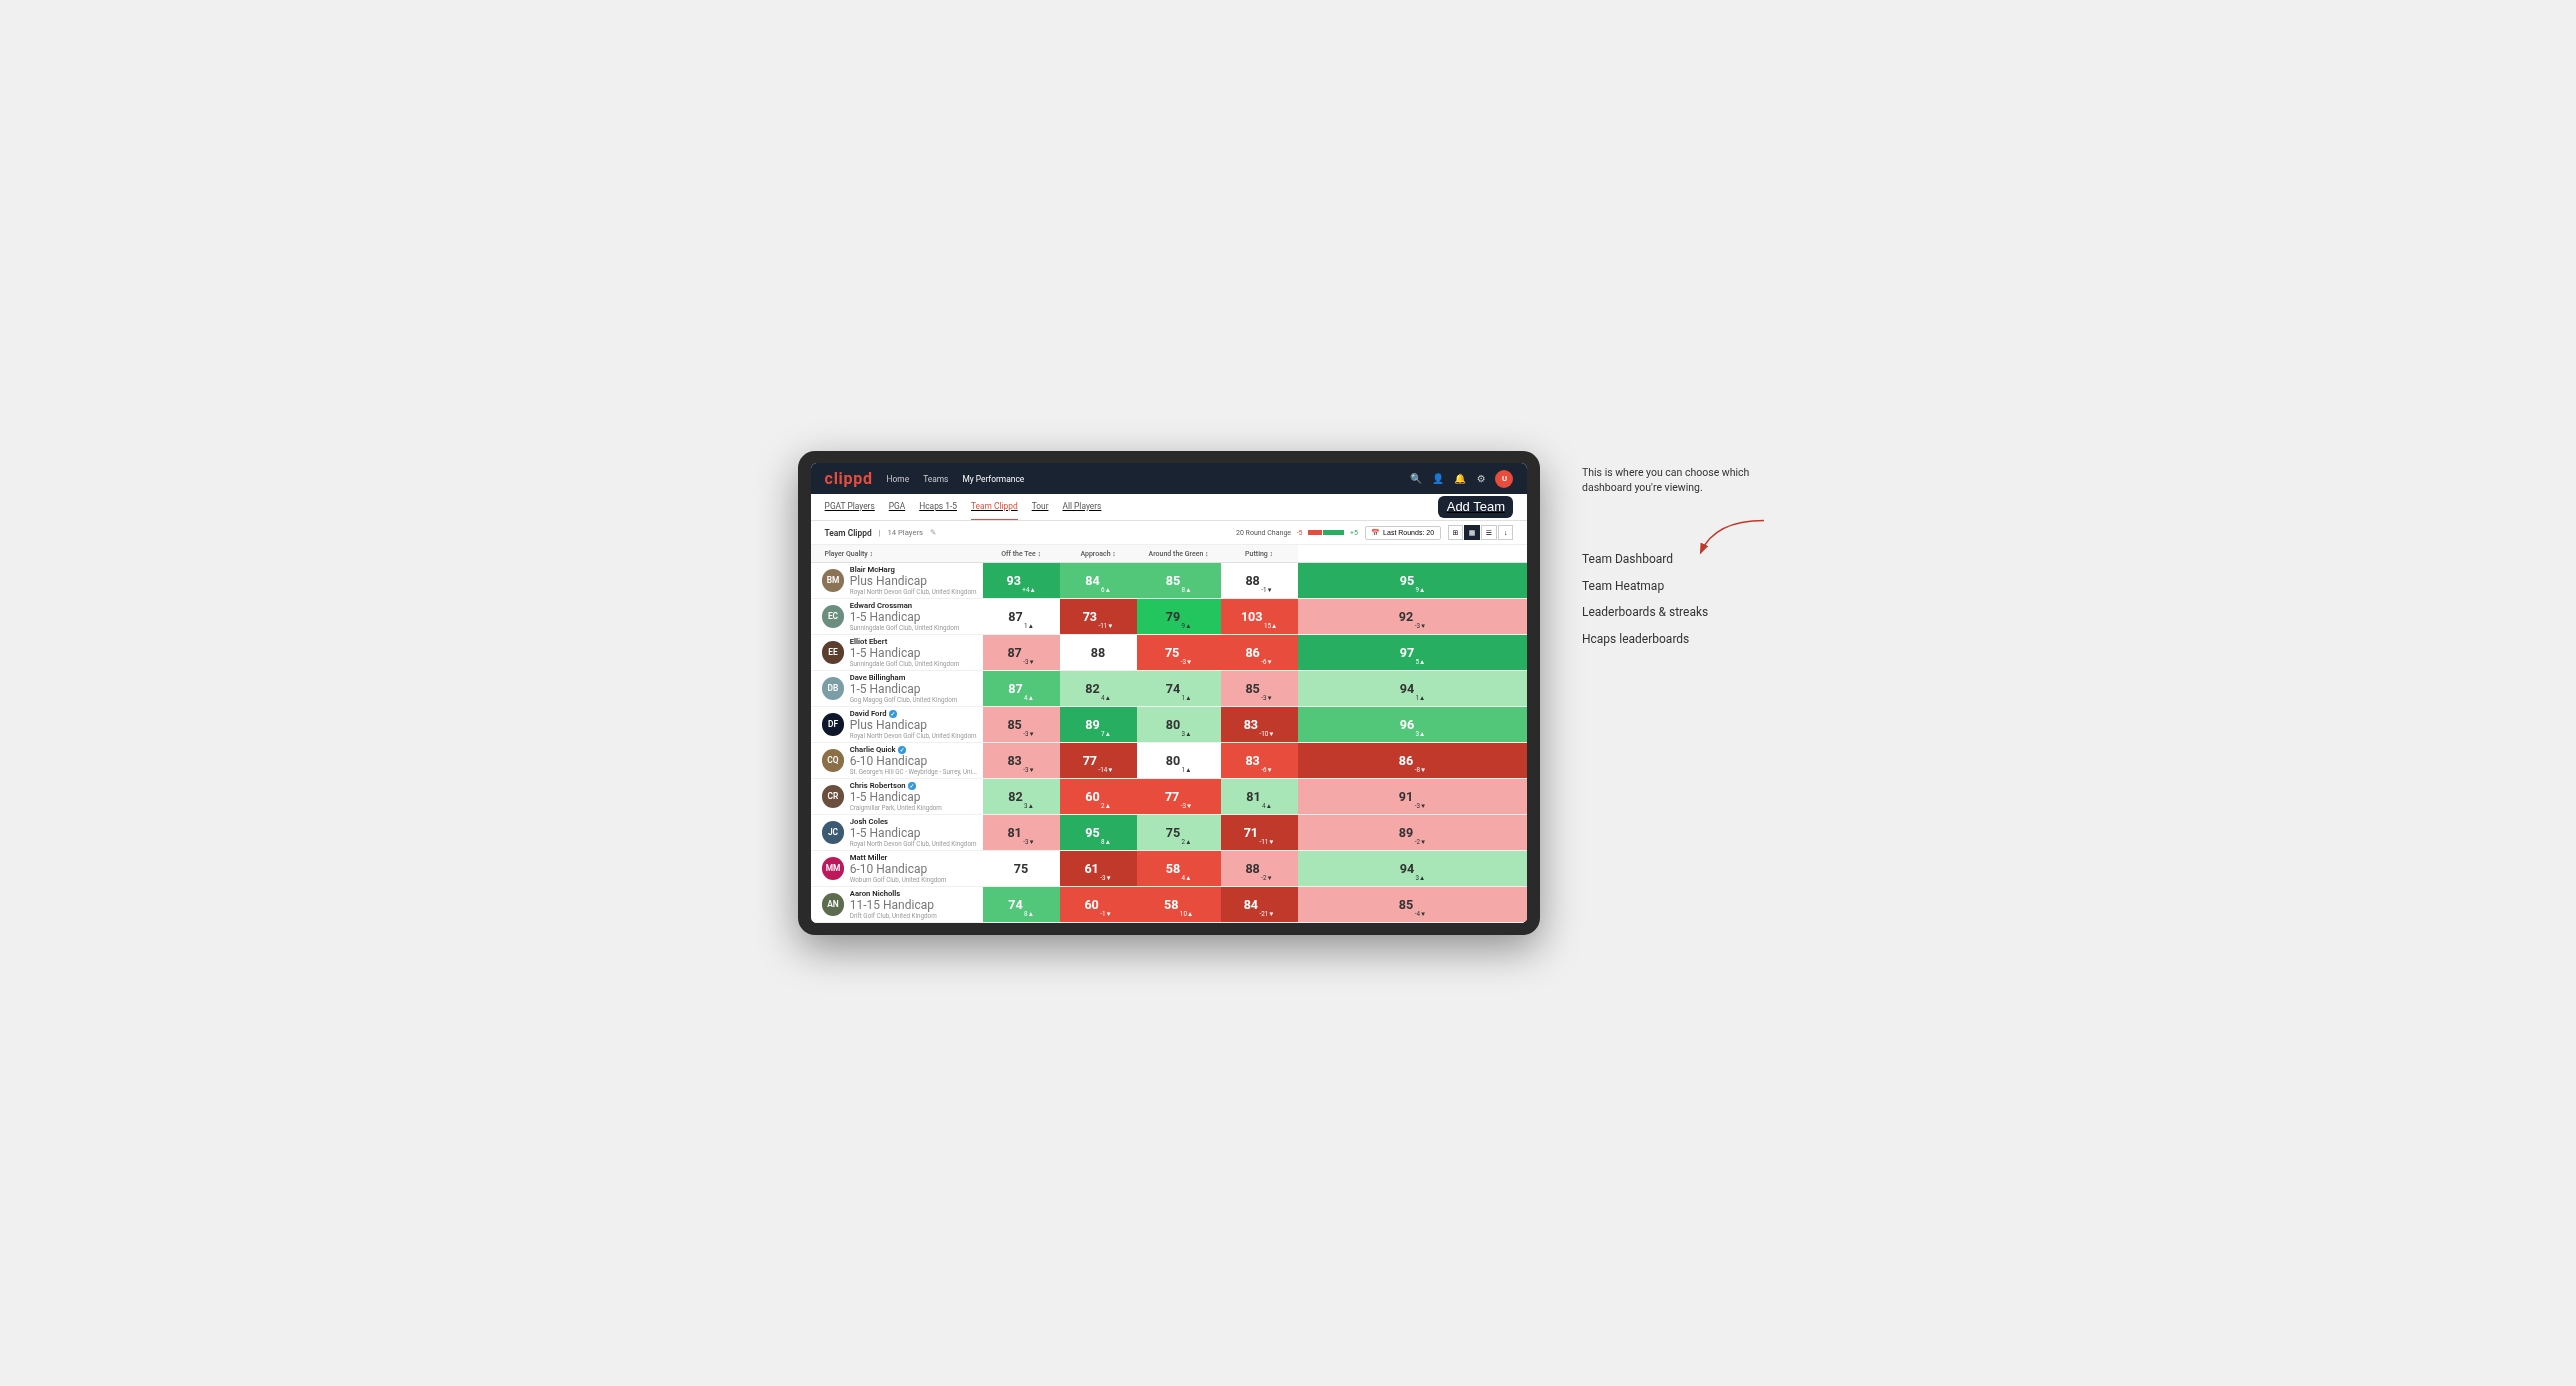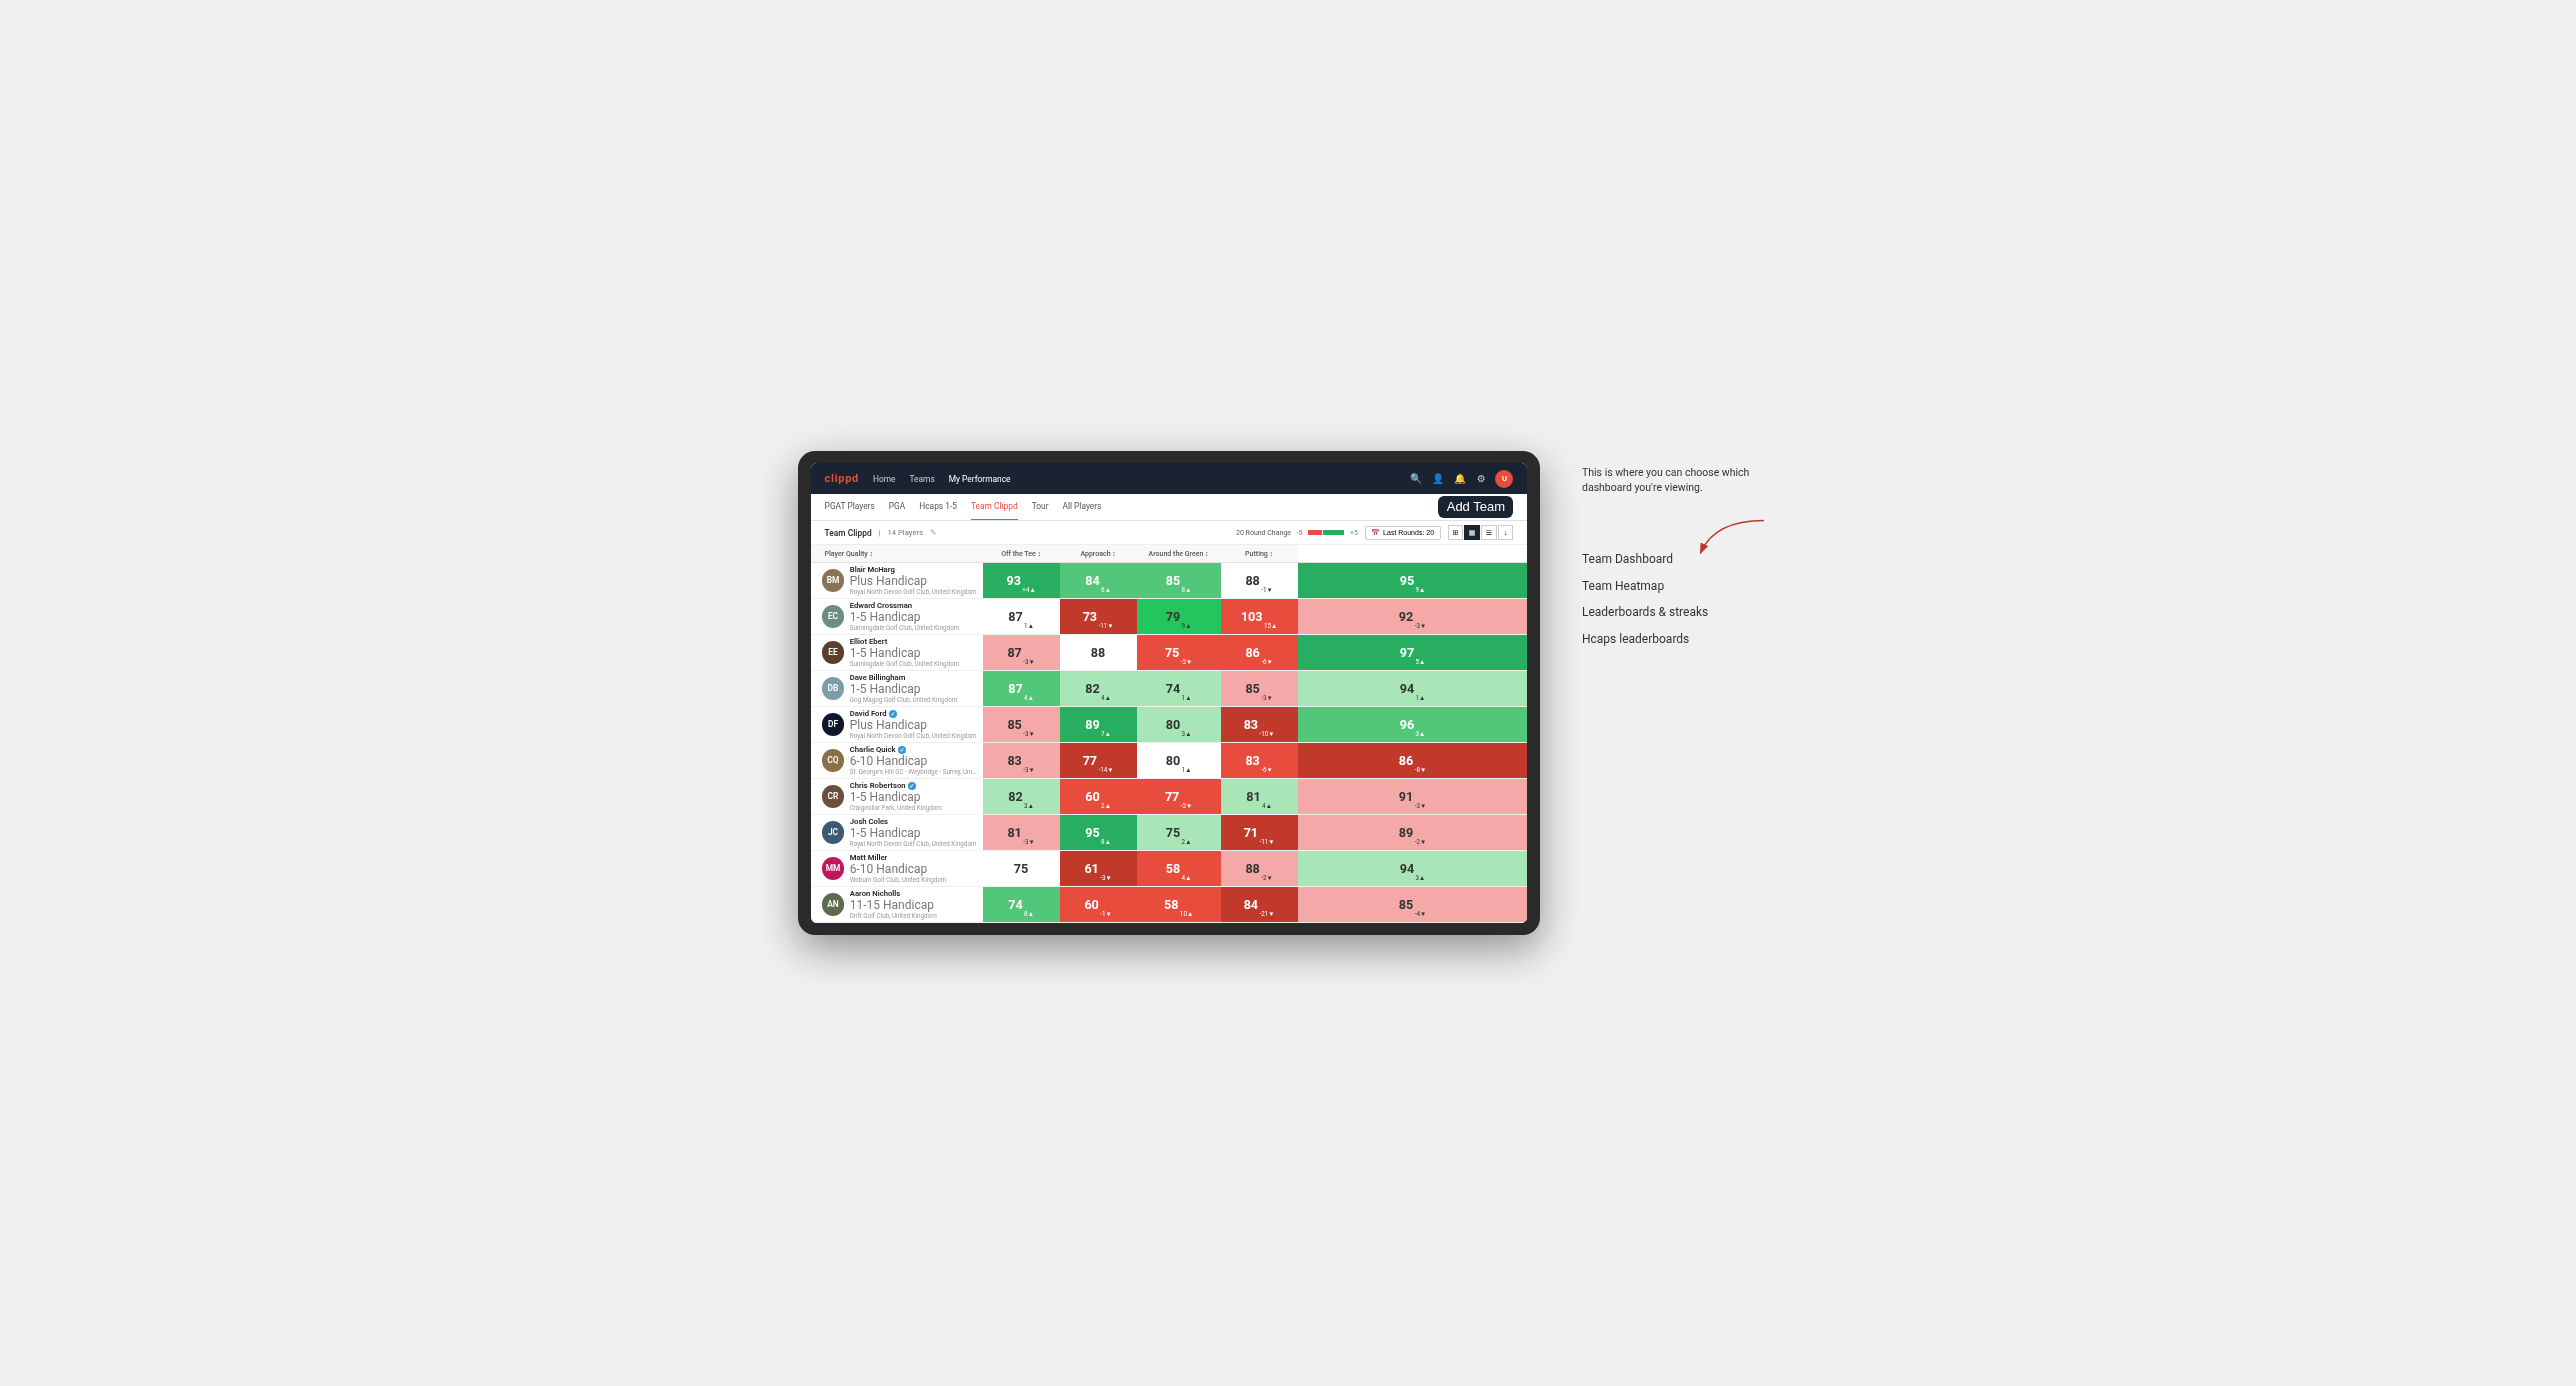--- a/index.html
+++ b/index.html
@@ -43,21 +43,21 @@
       display: flex;
       align-items: center;
       padding: 0 14px;
       height: 31px;
       gap: 14px;
     }
 
     .logo {
       color: #e74c3c;
       font-weight: 700;
-      font-size: 11px;
+      font-size: 16px;
       letter-spacing: 0.7px;
     }
 
     .nav-links {
       display: flex;
       gap: 14px;
       flex: 1;
     }
 
     .nav-link {
@@ -98,20 +98,21 @@
 
     
     .sub-nav {
       background: #fff;
       border-bottom: 0.7px solid #e0e0e0;
       display: flex;
       align-items: center;
       padding: 0 14px;
       height: 26.6px;
       gap: 14px;
+      text-decoration: underline;
     }
 
     .sub-nav-link {
       font-size: 8.4px;
       color: #555;
       cursor: pointer;
       padding: 0 0 1.4px 0;
       border-bottom: 1.4px solid transparent;
       height: 100%;
       display: flex;

